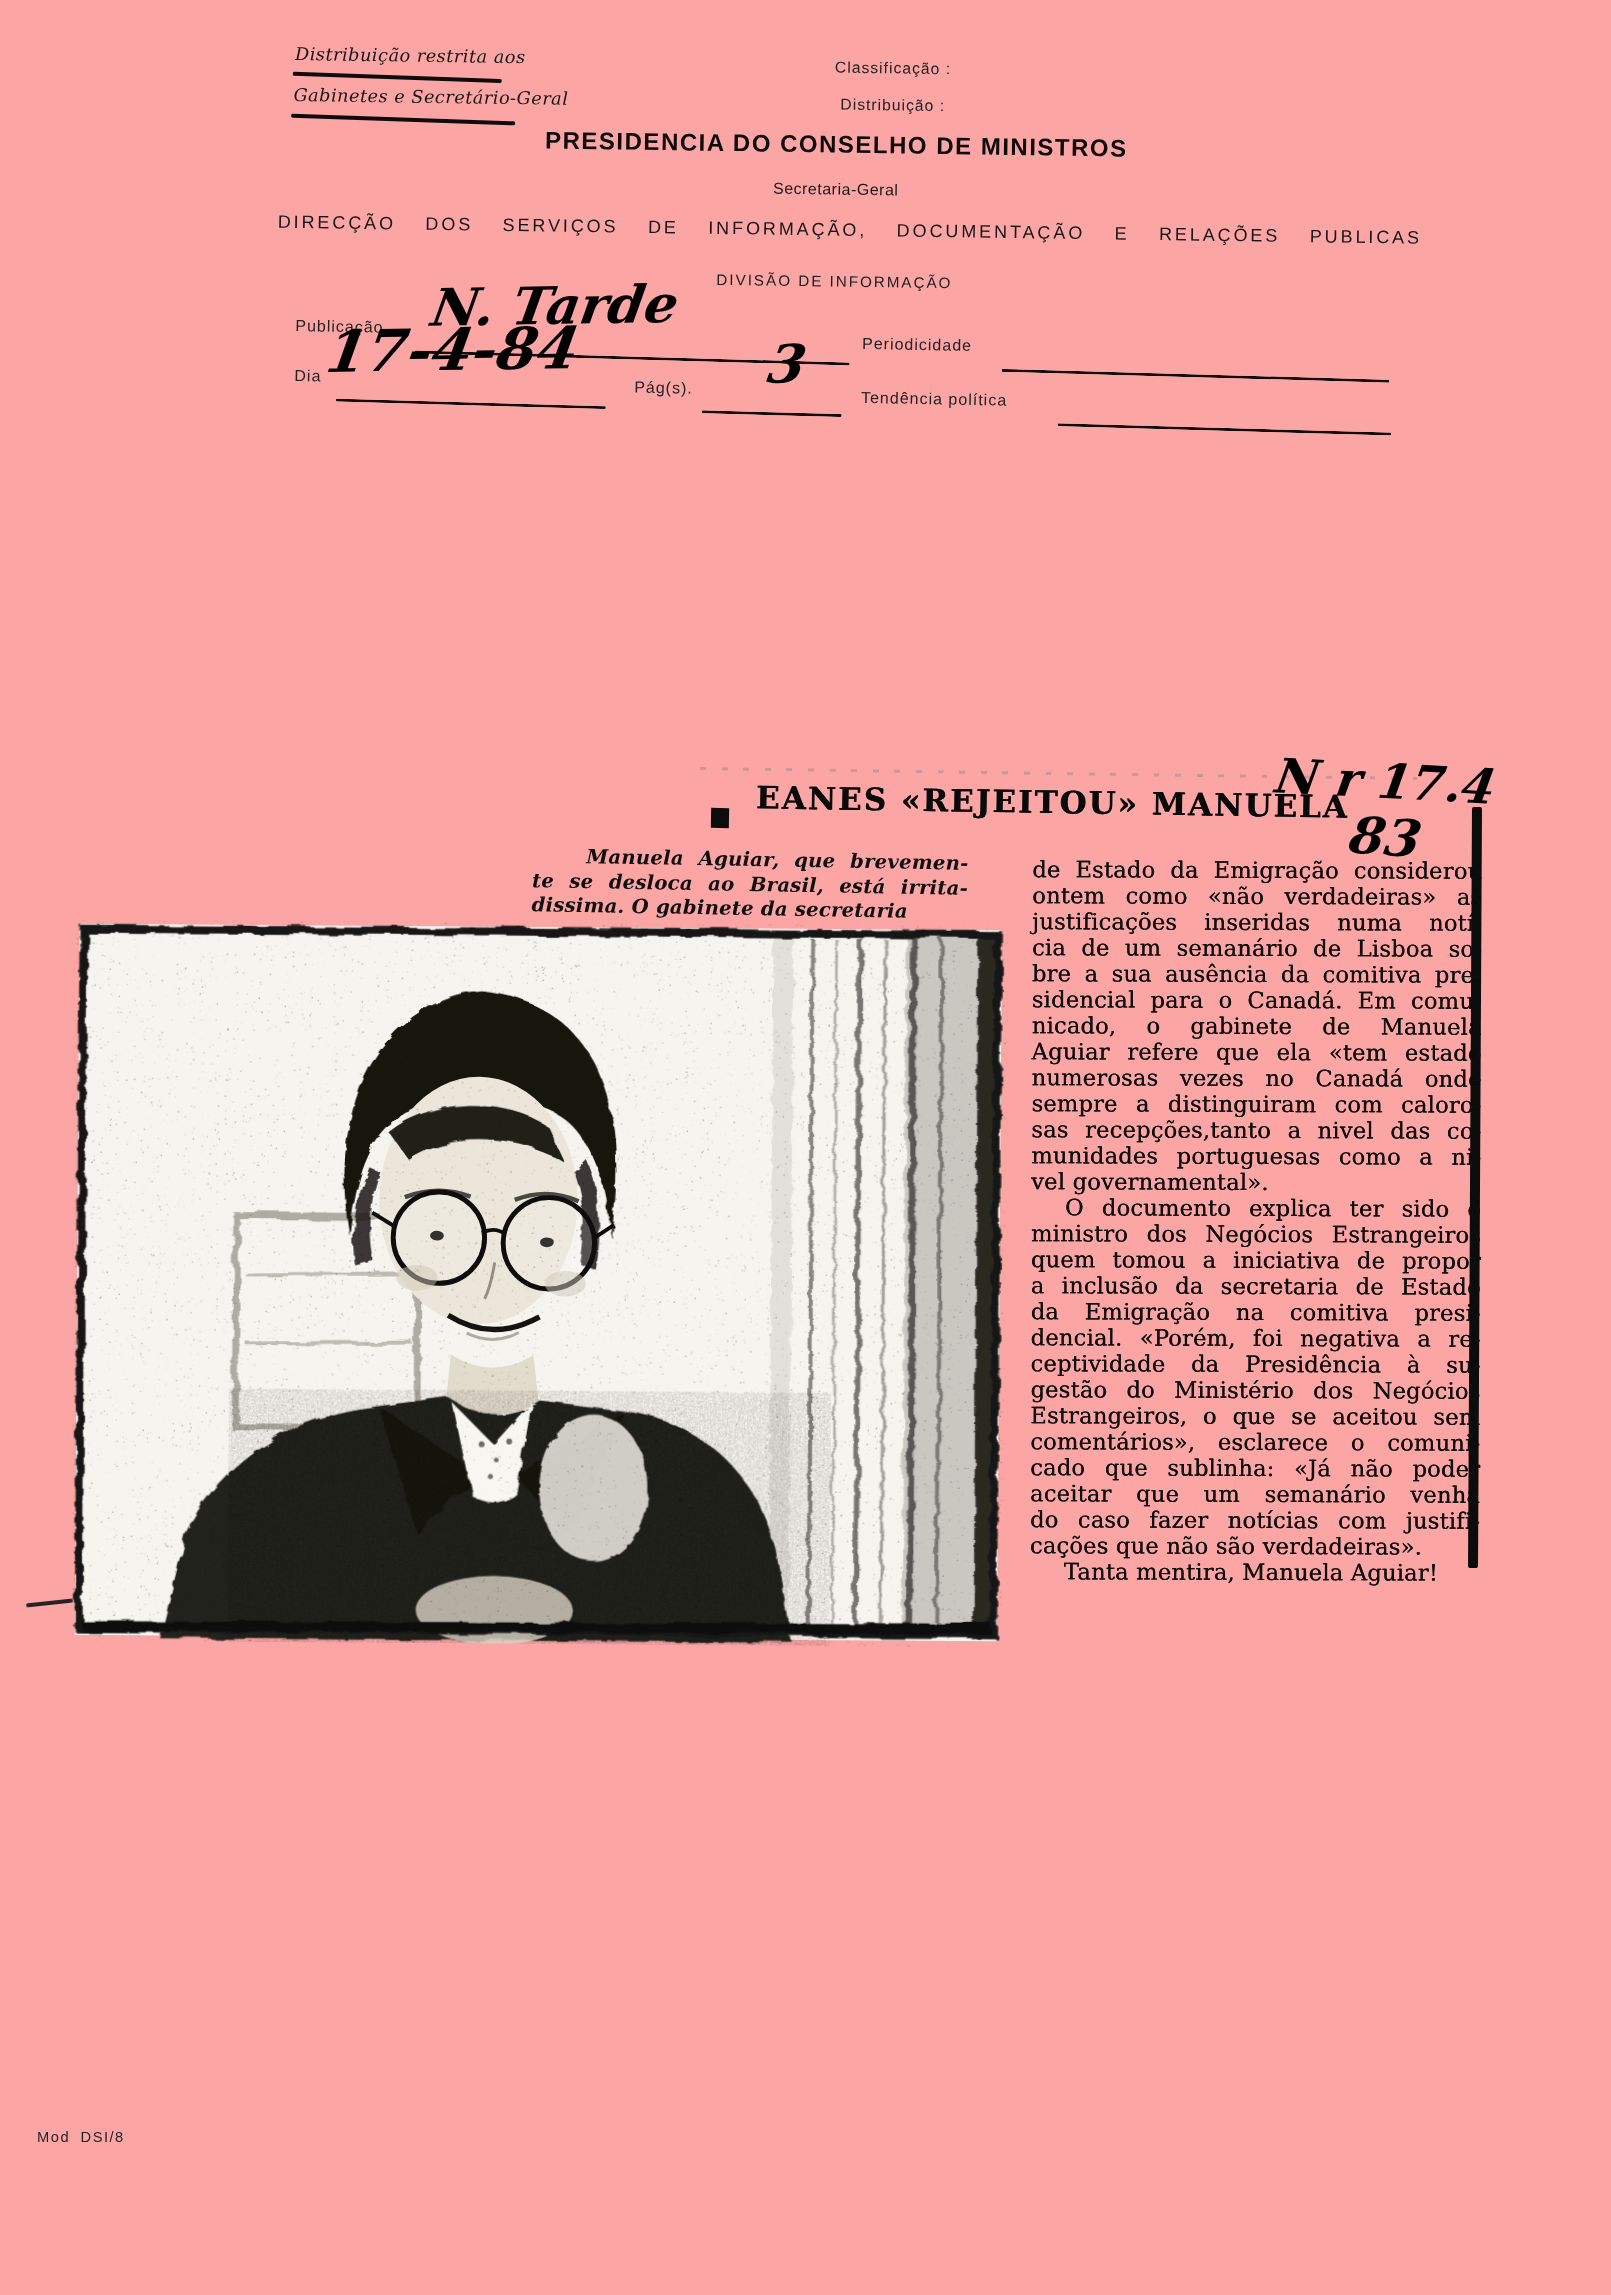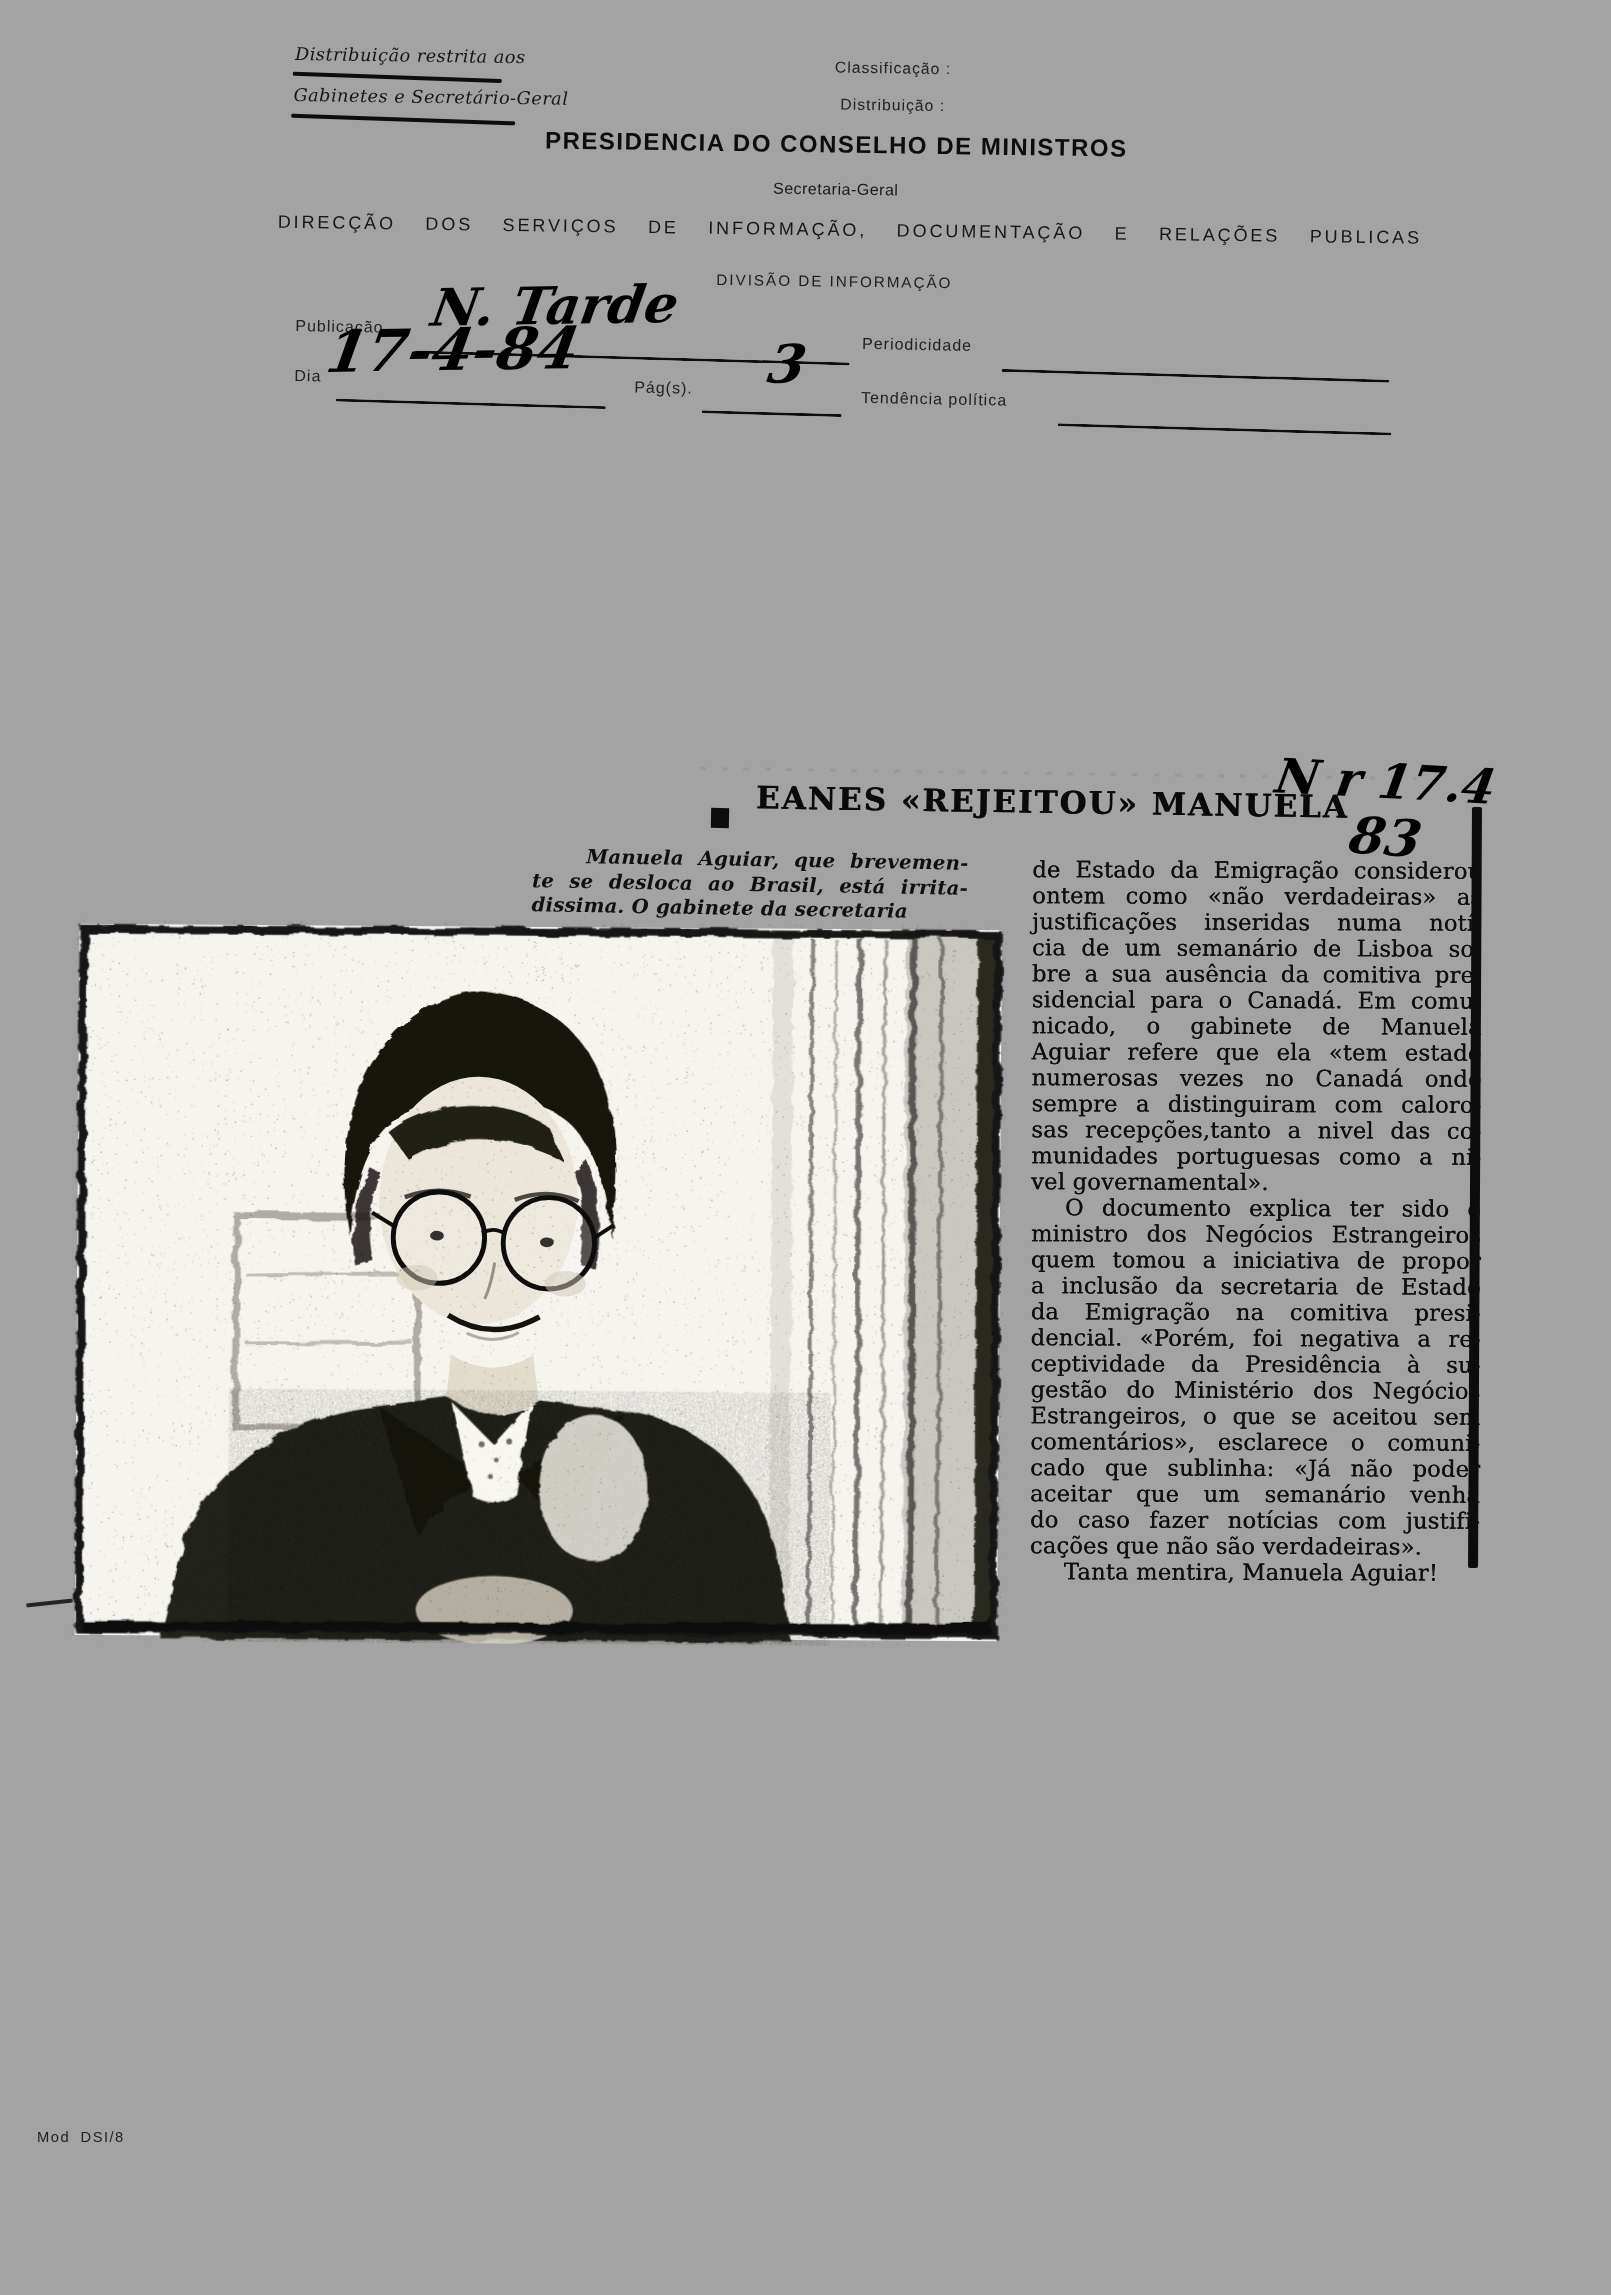--- a/index.html
+++ b/index.html
@@ -1,16 +1,16 @@
 <!DOCTYPE html>
 <html style="font-size:7.9px"><head>
 <meta charset="utf-8">
 <style>
   html,body{margin:0;padding:0;background:#e8e8e8;}
-  .page{position:relative;width:1612px;height:2295px;background:#a3a3a3;overflow:hidden;
+  .page{position:relative;width:1612px;height:2295px;background:#fca5a5;overflow:hidden;
         font-family:"Liberation Sans",sans-serif;color:#101010;}
 
   
   .hdr{position:absolute;left:0;top:0;width:1612px;height:442px;
        transform:rotate(0.8deg);transform-origin:295px 59px;}
   .restricted-line{position:absolute;font:italic 17.7px/19.7px "DejaVu Serif",serif;color:#151515;
                    letter-spacing:0.5px;white-space:nowrap;}
   .u-bar{position:absolute;height:3.9px;background:#0d0d0d;border-radius:1.5px;}
   .small-label{position:absolute;font:15.7px/17.7px "Liberation Sans",sans-serif;color:#222;
                letter-spacing:1px;white-space:nowrap;}

